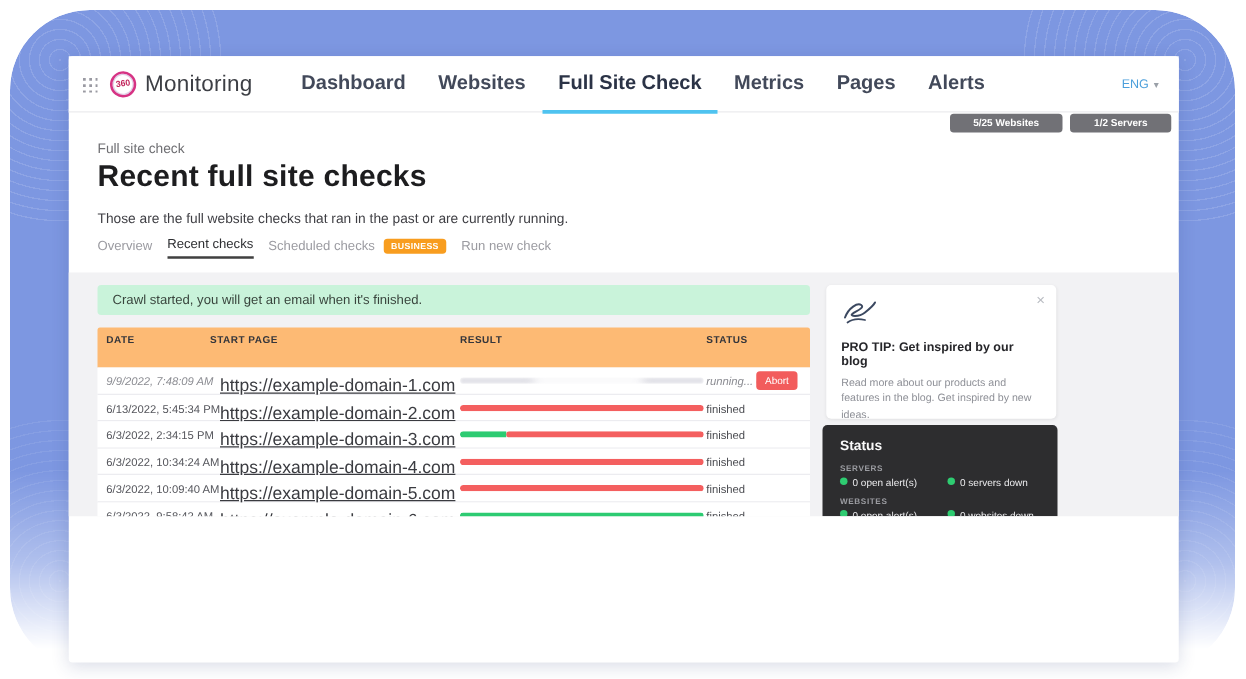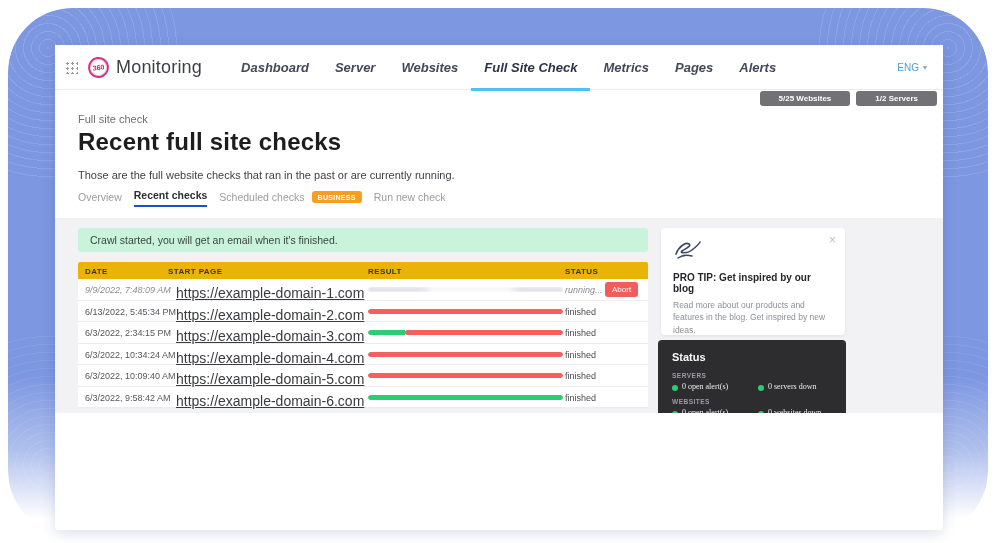--- a/index.html
+++ b/index.html
@@ -23,49 +23,49 @@
     border-radius:3px; box-shadow:0 3px 14px rgba(30,50,110,.16); }
 
   
   .navbar { position:absolute; left:0; top:0; width:100%; height:45px; background:#fff; border-bottom:1px solid #ebebee; display:flex; align-items:center; padding:0 16px 0 10px; }
   .grid-icon { width:13px; height:13px; margin-right:10px; cursor:pointer;
     background-image:radial-gradient(circle, #9a9aa2 1.1px, transparent 1.3px); background-size:5px 5px; background-position:0 0; }
   .logo-circle { width:21px; height:21px; border-radius:50%; border:2px solid #d63384; color:#c2255c; font-size:7px; font-weight:bold; display:flex; align-items:center; justify-content:center; transform:rotate(-8deg); margin-right:7px;
     box-shadow:inset 0 0 0 1px rgba(130,60,160,.25); }
   .brand { font-size:18px; color:#3d3f45; letter-spacing:.2px; margin-right:26px; }
   .nav-items { display:flex; height:45px; align-items:stretch; }
-  .nav-item { display:flex; align-items:center; padding:0 13px; font-size:13px; font-weight:bold; color:#42495a; cursor:pointer; position:relative;font-style:italic; }
+  .nav-item { display:flex; align-items:center; padding:0 13px; font-size:16px; font-weight:bold; color:#42495a; cursor:pointer; position:relative; }
   .nav-item.active { color:#2b3346; }
   .nav-item.active::after { content:""; position:absolute; left:0; right:0; bottom:-1px; height:3px; background:#4fc3f0; }
   .lang { margin-left:auto; display:flex; align-items:center; gap:4px; color:#4b9fdb; font-size:10px; font-weight:normal; cursor:pointer; }
   .lang .chev { color:#9aa0a8; font-size:8px; }
 
   
   .counter-badges { position:absolute; top:46px; right:6px; display:flex; gap:6px; }
   .counter-badge { background:#717176; color:#fff; font-size:8px; font-weight:bold; padding:3px 19px; border-radius:3px; cursor:pointer; }
 
   
   .breadcrumb { position:absolute; left:23px; top:68px; font-size:11px; color:#6f6f73; }
   .page-title { position:absolute; left:23px; top:83px; font-size:24px; font-weight:bold; color:#1d1d1f; letter-spacing:.2px; }
   .page-desc { position:absolute; left:23px; top:124px; font-size:11px; color:#3f3f44; }
 
   
   .tabs { position:absolute; left:23px; top:133px; width:840px; height:40px; display:flex; align-items:center; gap:12px; }
   .tab { font-size:10.5px; color:#9b9ba1; cursor:pointer; display:flex; align-items:center; gap:7px; padding-bottom:2px; }
-  .tab.active { color:#2d2e31; font-weight:bold; border-bottom:2px solid #1d4ed8; padding-bottom:4px; }
+  .tab.active { color:#2d2e31; font-weight:normal; border-bottom:2px solid #404040; padding-bottom:4px; }
   .biz-badge { background:#f89d1f; color:#fff; font-size:7px; font-weight:bold; padding:2.5px 6px; border-radius:3px; letter-spacing:.3px; }
 
   
   .section { position:absolute; left:0; top:173px; width:100%; height:195px; background:#f2f2f4; overflow:hidden;padding-left:40px; }
 
   .alert-bar { position:absolute; left:23px; top:10px; width:570px; height:24px; background:#c9f3da; border-radius:3px; display:flex; align-items:center; padding-left:12px; font-size:10.5px; color:#39453d; }
 
   
   .table { position:absolute; left:23px; top:44px; width:570px; }
-  .thead { height:17px; background:#eab308; border-radius:2px 2px 0 0; position:relative; }
+  .thead { height:32px; background:#fdba74; border-radius:2px 2px 0 0; position:relative; }
   .thead span { position:absolute; top:5px; font-size:8px; font-weight:bold; color:#35363b; letter-spacing:.4px; }
   .trow { height:21.5px; background:#ffffff; border-bottom:1px solid #ececf0; position:relative; cursor:pointer; }
   .c-date { position:absolute; left:7px; top:6px; font-size:9px; color:#55565c; }
   .c-url { position:absolute; left:98px; top:6px; font-size:14px; color:#3a3b40;text-decoration:underline; }
   .c-result { position:absolute; left:290px; top:8px; width:195px; height:5px; border-radius:3px; background:transparent; overflow:hidden; display:flex; }
   .c-status { position:absolute; left:487px; top:6px; font-size:9px; color:#4a4b50; }
   .h-date { left:7px; } .h-start { left:90px; } .h-result { left:290px; } .h-status { left:487px; }
   .seg { height:100%; }
   .seg-green { background:#2dcb72; border-radius:3px 0 0 3px; }
   .seg-red { background:#f45f5f; border-radius:3px; }
@@ -81,21 +81,21 @@
   .doodle { width:30px; height:24px; margin-bottom:6px; }
   .protip-title { font-size:10px; font-weight:bold; color:#26262a; margin-bottom:5px; }
   .protip-body { font-size:8.5px; color:#8d8f96; line-height:1.45; margin-bottom:8px; }
   .blog-btn { background:#47b5e9; color:#fff; border:none; font-size:8px; padding:5px 9px; border-radius:3px; cursor:pointer; font-family:inherit; }
 
   
   .status-card { position:absolute; left:603px; top:122px; width:188px; height:73px; background:#2d2d2f; border-radius:4px 4px 0 0; padding:11px 14px; overflow:hidden; }
   .status-title { color:#fafafa; font-size:11px; font-weight:bold; margin-bottom:9px; }
   .status-label { color:#9c9da2; font-size:6.5px; font-weight:bold; letter-spacing:.5px; margin-bottom:3px; }
   .status-row { display:grid; grid-template-columns:86px auto; margin-bottom:7px; }
-  .status-item { display:flex; align-items:flex-end; gap:4px; color:#ececee; font-size:8px;font-family:Liberation Serif, serif; }
+  .status-item { display:flex; align-items:flex-start; gap:4px; color:#ececee; font-size:8px; }
   .dot { width:6px; height:6px; border-radius:50%; background:#2ecc71; flex:none; }
 </style>
 </head>
 <body>
 
 <div class="stage">
   <div class="frame">
     <div class="rings tl"></div>
     <div class="rings tr"></div>
     <div class="rings bl"></div>
@@ -103,21 +103,20 @@
   </div>
 
   <div class="window">
 
     <div class="navbar">
       <div class="grid-icon"></div>
       <div class="logo-circle">360</div>
       <div class="brand">Monitoring</div>
       <div class="nav-items">
         <div class="nav-item">Dashboard</div>
-        <div class="nav-item">Server</div>
         <div class="nav-item">Websites</div>
         <div class="nav-item active">Full Site Check</div>
         <div class="nav-item">Metrics</div>
         <div class="nav-item">Pages</div>
         <div class="nav-item">Alerts</div>
       </div>
       <div class="lang">
         <span>ENG</span>
         <span class="chev">▾</span>
       </div>

